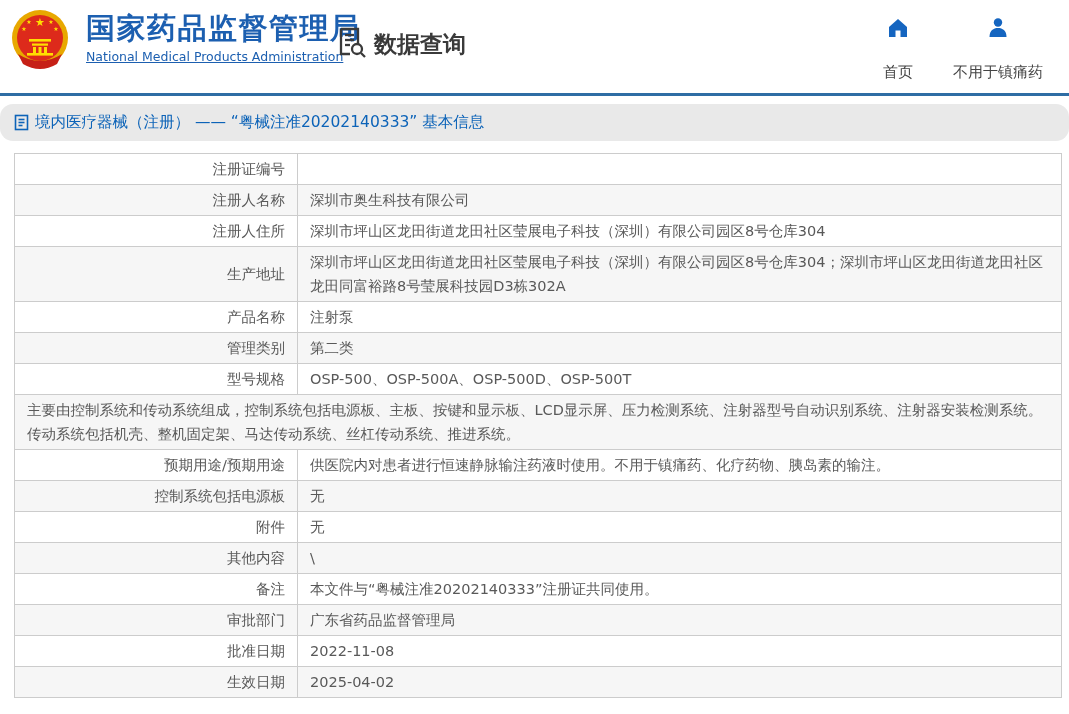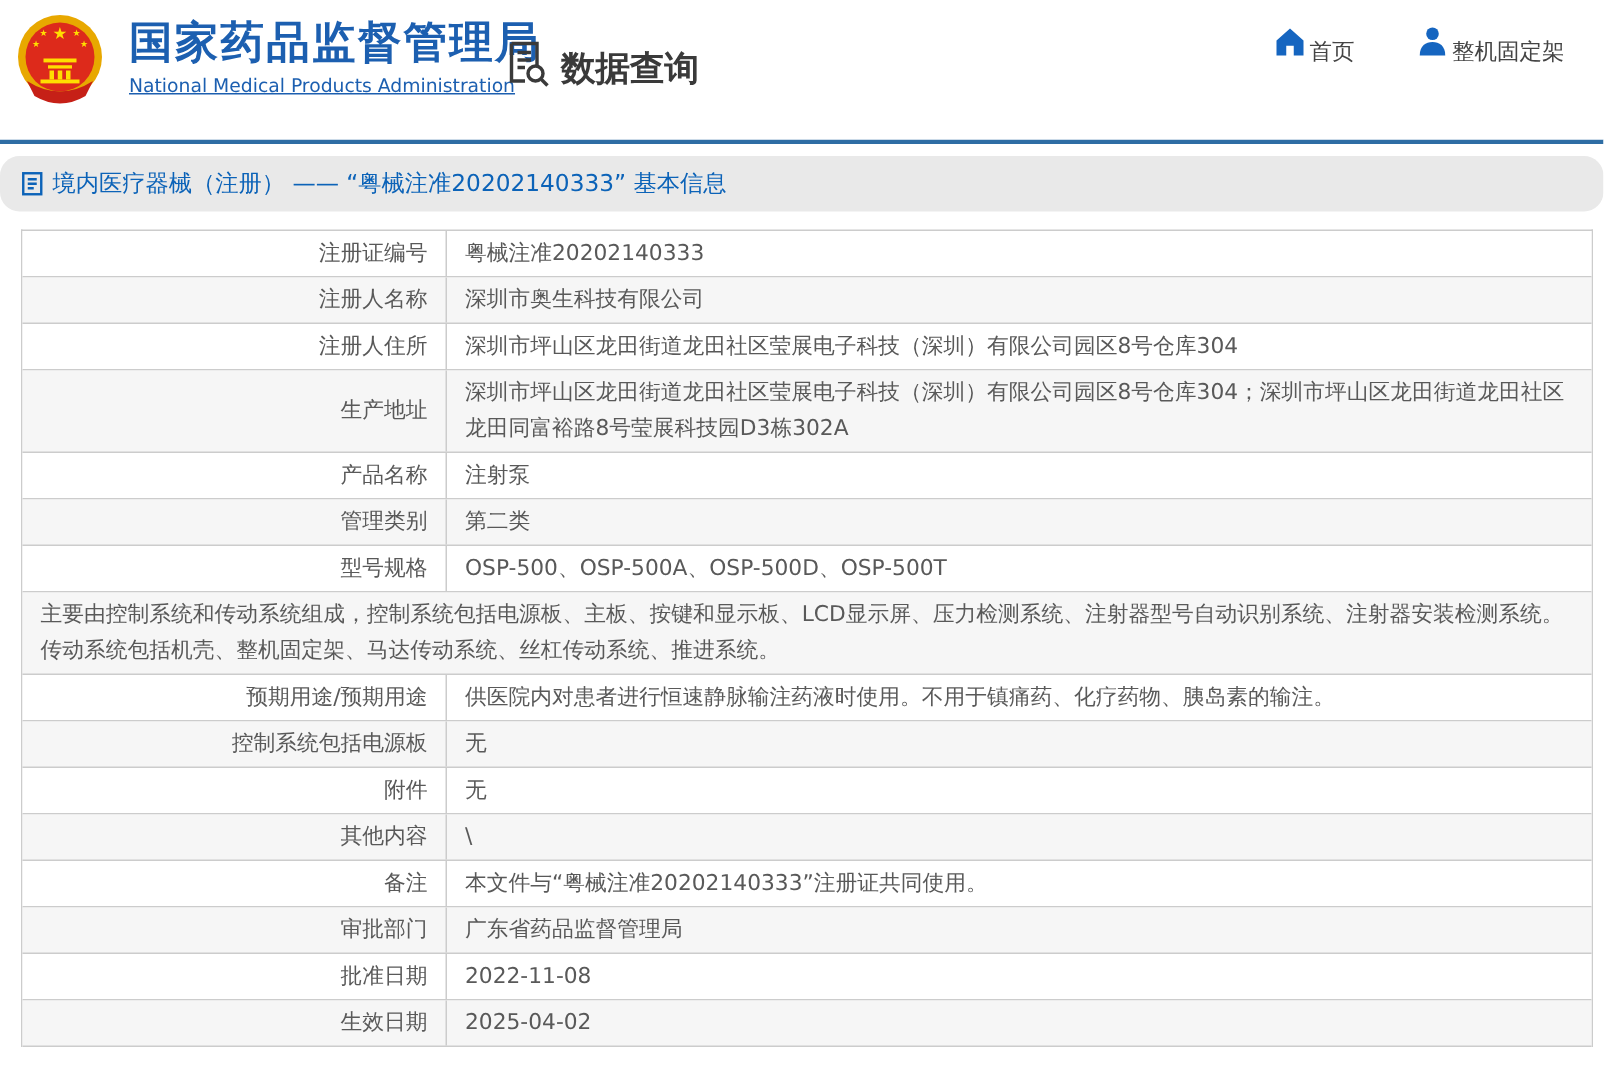--- a/index.html
+++ b/index.html
@@ -8,21 +8,21 @@
 
   
   .header { position:relative; height:93px; background:#fff; }
   .logo { position:absolute; left:8px; top:8px; width:64px; height:64px; }
   .agency { position:absolute; left:86px; top:13px; }
   .agency-name { font-size:29px; font-weight:bold; color:#1c5fb0; letter-spacing:1.5px; line-height:1.1; }
   .agency-en { font-size:12.5px; color:#1c5fb0; margin-top:4px;text-decoration:underline; }
   .dataquery { position:absolute; left:337px; top:26px; display:flex; align-items:center; gap:7px;
     font-size:23px; font-weight:600; color:#3a3a3a; }
   .nav { position:absolute; right:26px; top:16px; display:flex; gap:40px; }
-  .nav-item { display:flex; flex-direction:row; align-items:flex-end; gap:1px;
+  .nav-item { display:flex; flex-direction:column; align-items:center; gap:19px;
     font-size:15px; color:#444; cursor:pointer; }
   .header-line { height:3px; background:#2e6da4; }
 
   
   .title-bar { margin-top:8px; height:37px; background:#e9e9e9; display:flex; align-items:center;
     padding-left:14px; gap:6px;border-radius:13px; }
   .title-bar .txt { color:#0c63b8; font-size:15.5px; }
 
   
   .table { margin:12px 7px 0 14px; border:1px solid #ccc; border-bottom:none; background:#fff; }
@@ -82,42 +82,41 @@
       </span>
       <span>首页</span>
     </div>
     <div class="nav-item">
       <span>
         <svg width="24" height="24" viewBox="0 0 24 24" fill="#1565c0">
           <circle cx="12" cy="6.5" r="4.2"></circle>
           <path d="M3.5 21 C3.5 14.5 7.5 12 12 12 C16.5 12 20.5 14.5 20.5 21 Z"></path>
         </svg>
       </span>
-      <span>整机固定架</span>
+      <span>不用于镇痛药</span>
     </div>
   </div>
 </div>
 <div class="header-line"></div>
 
 <div class="title-bar">
   <span style="display:flex;">
     <svg width="15" height="17" viewBox="0 0 15 17" fill="none" stroke="#0c63b8" stroke-width="1.6">
       <rect x="1.5" y="1.5" width="12" height="14"></rect>
       <line x1="4.5" y1="5.5" x2="10.5" y2="5.5"></line>
       <line x1="4.5" y1="8.5" x2="10.5" y2="8.5"></line>
       <line x1="4.5" y1="11.5" x2="8.5" y2="11.5"></line>
     </svg>
   </span>
   <span class="txt">境内医疗器械（注册） —— “粤械注准20202140333” 基本信息</span>
 </div>
 
 <div class="table">
     <div class="row">
       <div class="cell label">注册证编号</div>
-      <div class="cell value">粤械注准20202140333</div>
     </div>
     <div class="row alt">
       <div class="cell label">注册人名称</div>
       <div class="cell value">深圳市奥生科技有限公司</div>
     </div>
     <div class="row">
       <div class="cell label">注册人住所</div>
       <div class="cell value">深圳市坪山区龙田街道龙田社区莹展电子科技（深圳）有限公司园区8号仓库304</div>
     </div>
     <div class="row alt">

